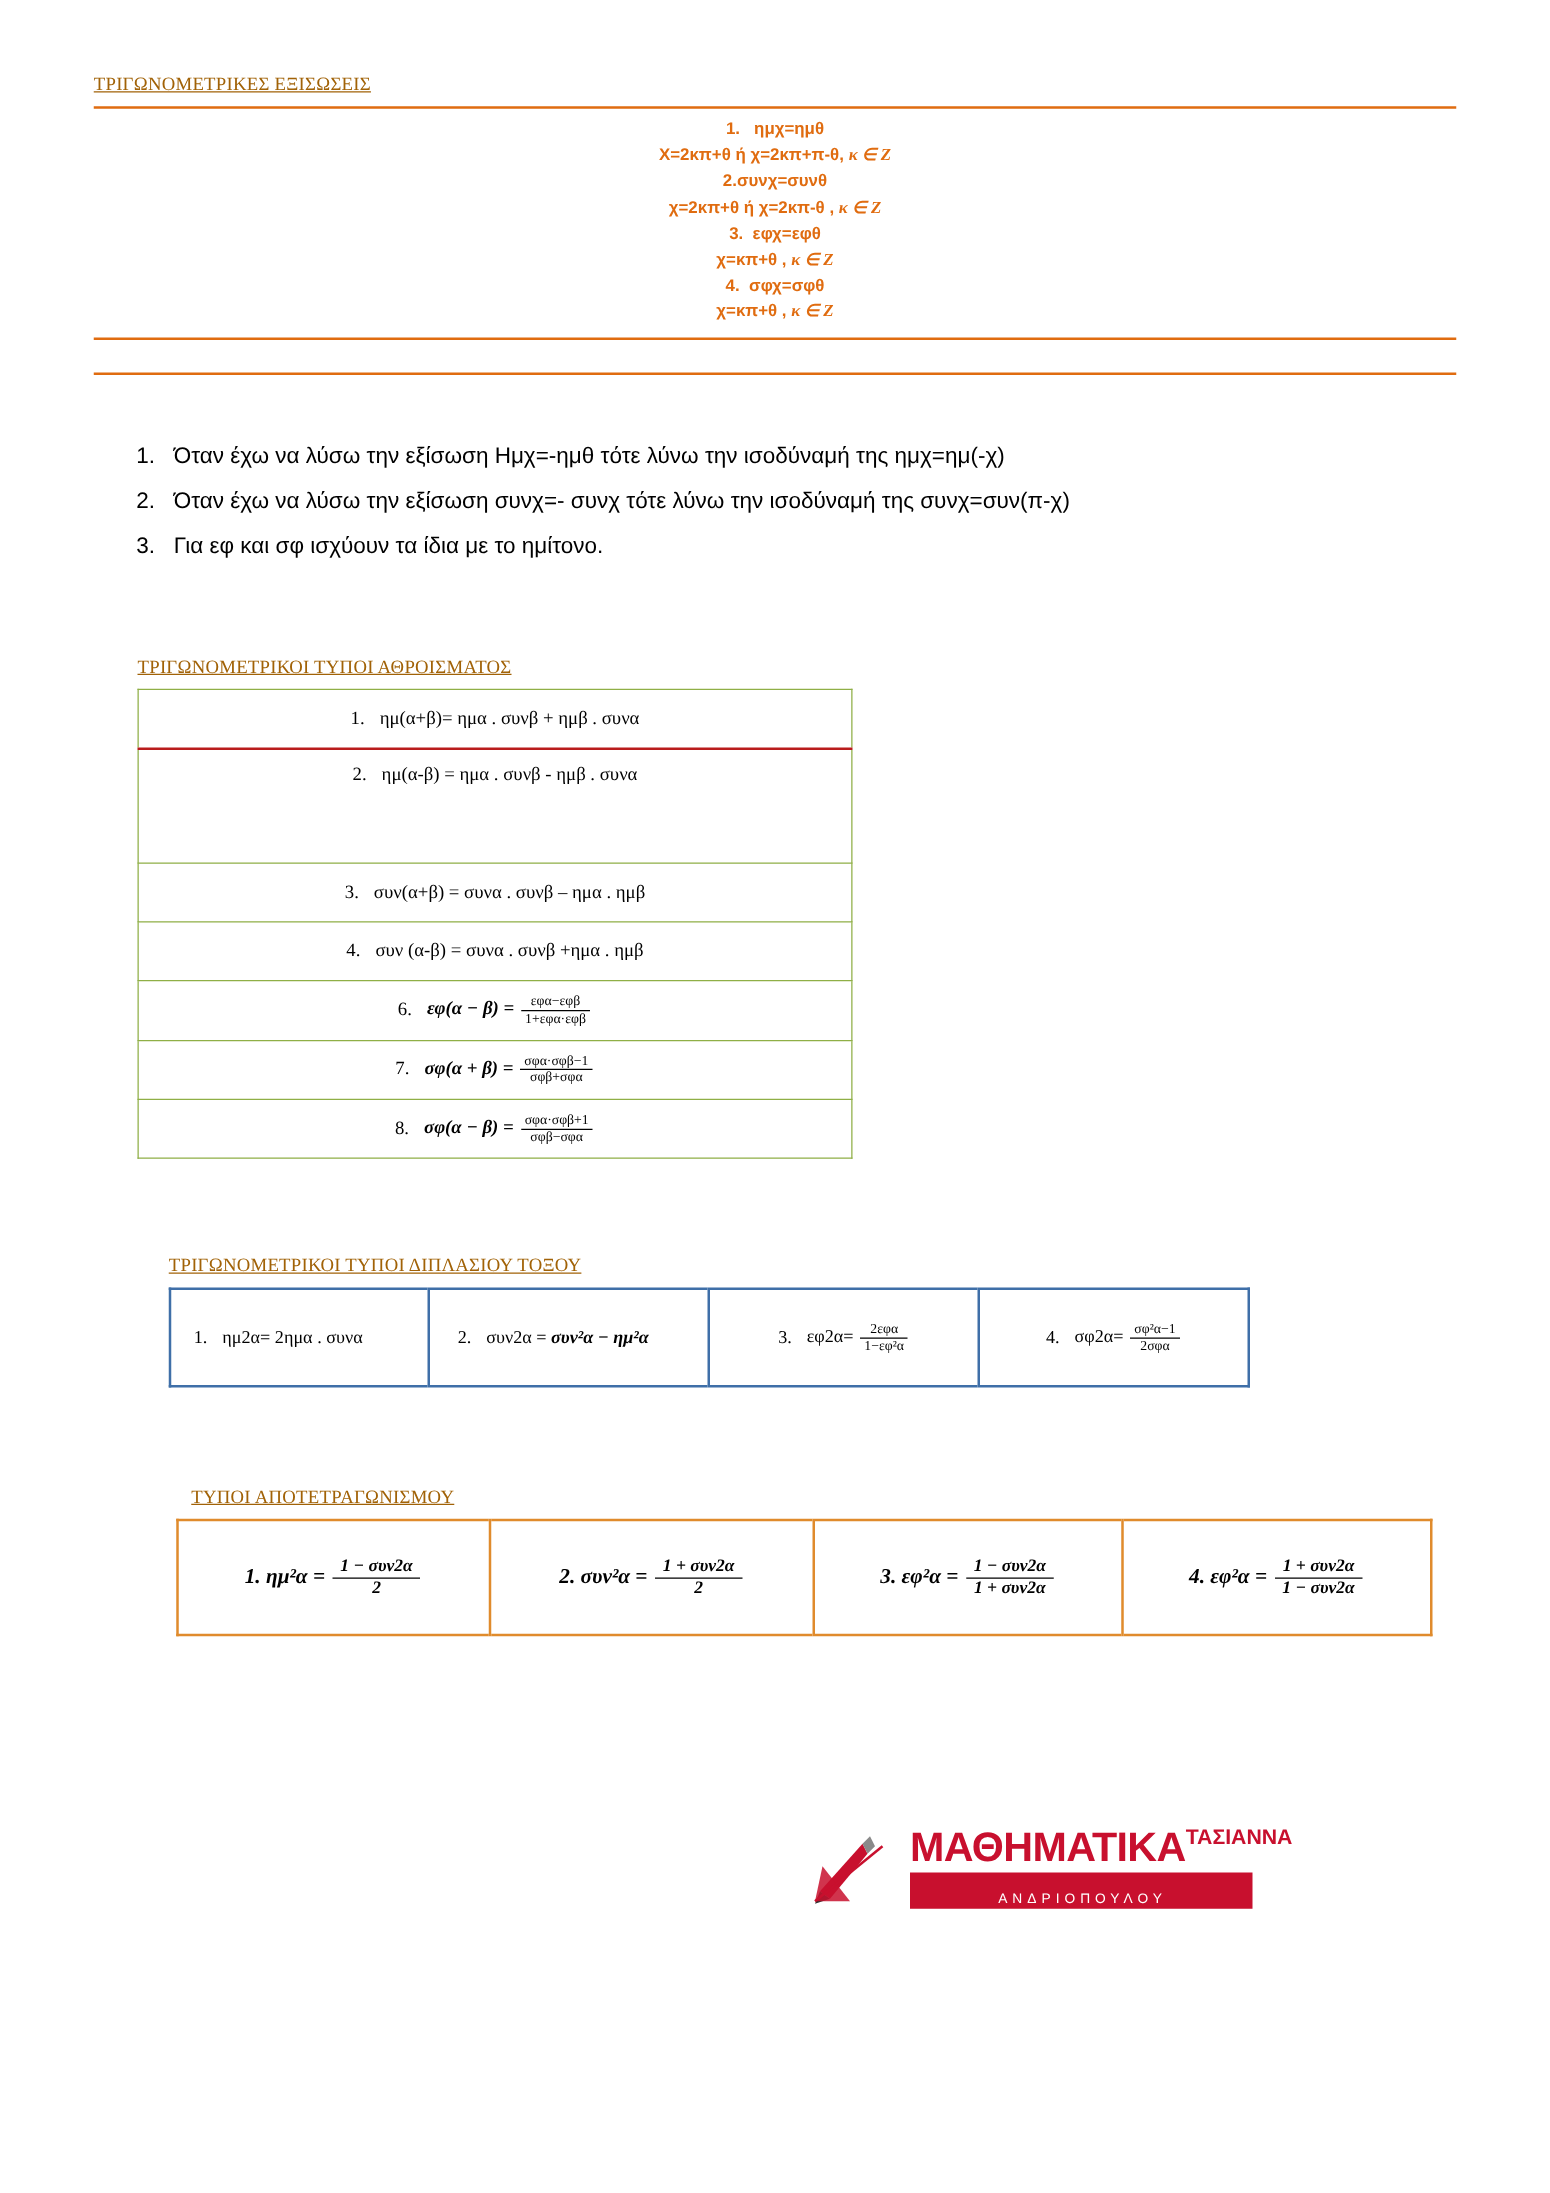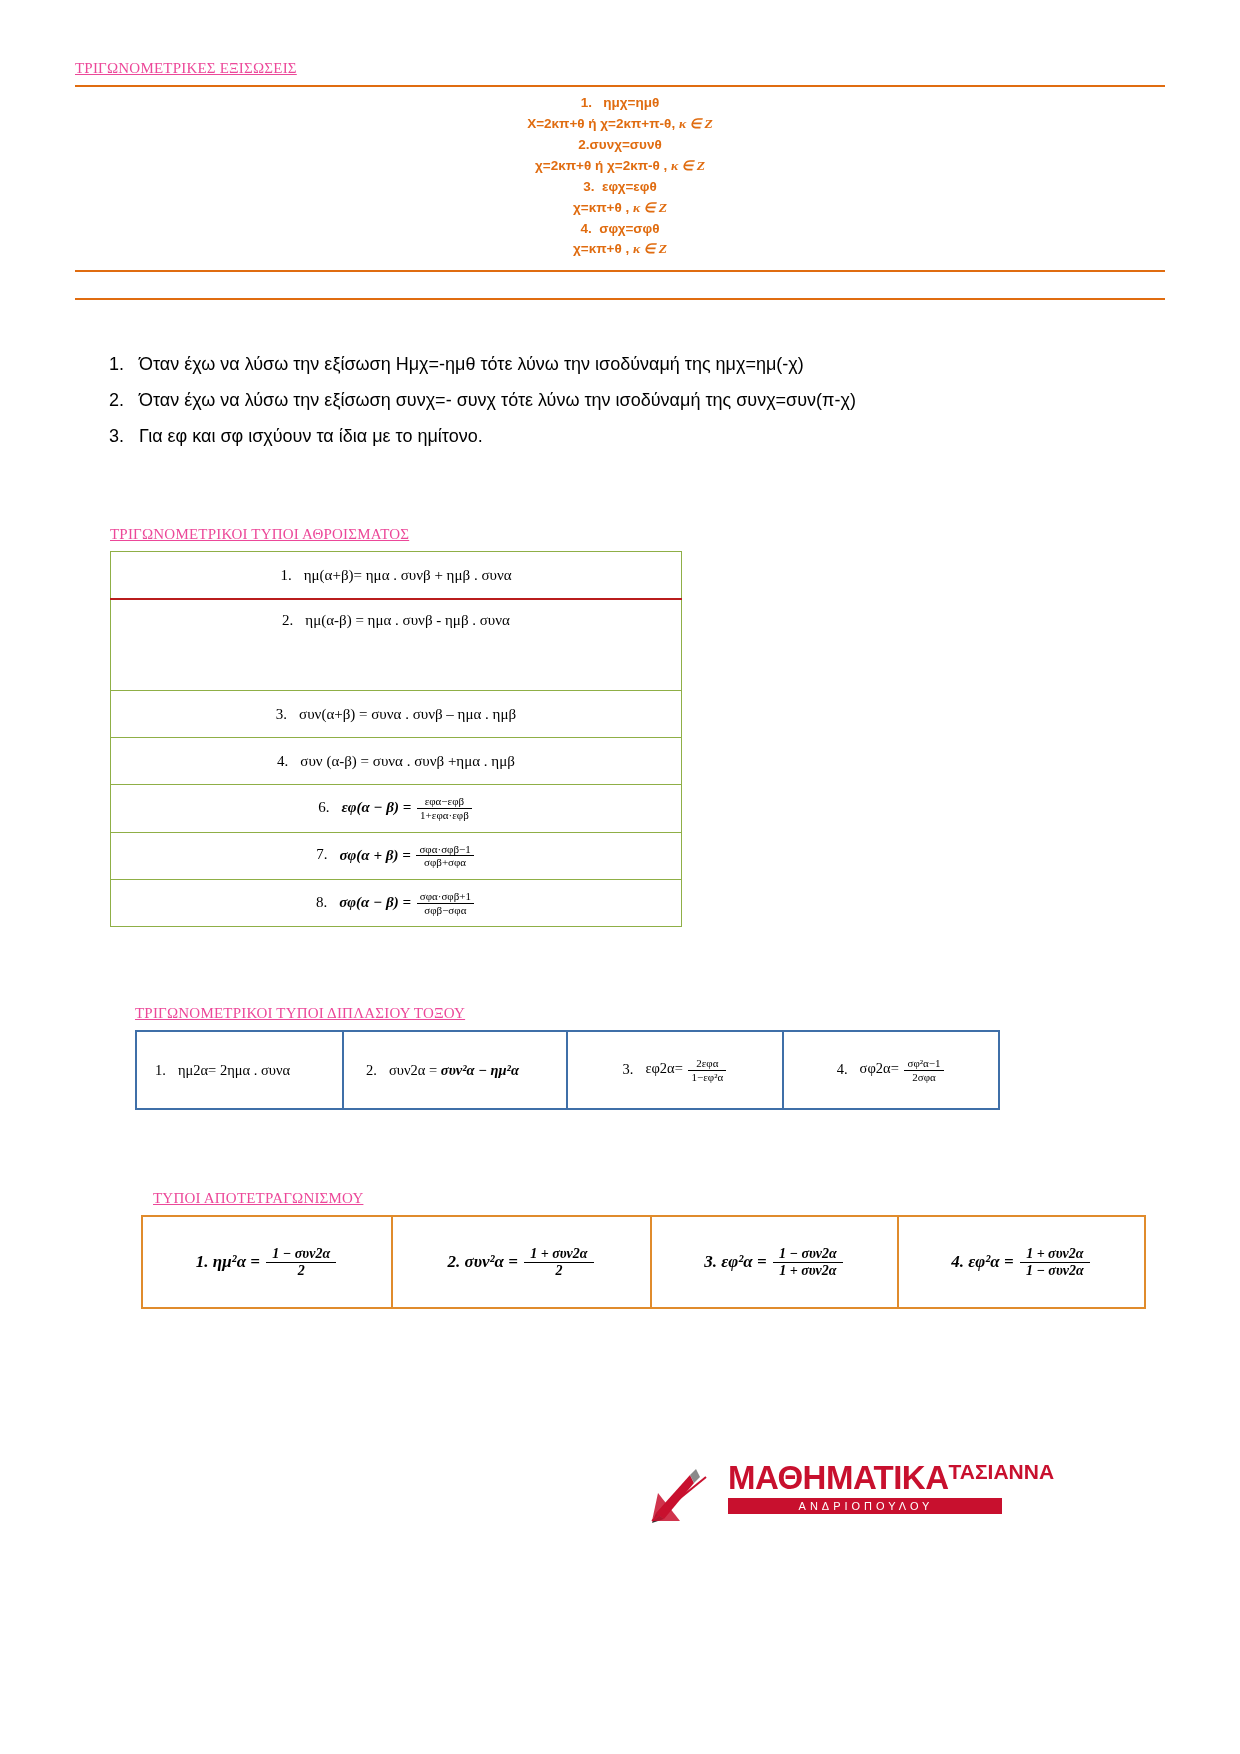--- a/index.html
+++ b/index.html
@@ -18,21 +18,21 @@
   .page {
     position: relative;
     width: 1240px;
     height: 1754px;
     box-sizing: border-box;
     padding: 60px 75px;
   }
 
   
   .sec-title {
-    color: #ec4899;
+    color: #a16207;
     font-size: 15px;
     text-decoration: underline;
     font-family: "Liberation Serif", serif;
     letter-spacing: 0.2px;
   }
   .sec-title.meth {
     color: #1f6fb5;
   }
 
   
@@ -178,34 +178,34 @@
   }
   .logo-main {
     font-family: "Liberation Sans", sans-serif;
     font-weight: bold;
     font-size: 33px;
     color: #c8102e;
     letter-spacing: -0.5px;
     line-height: 1;
   }
   .logo-sup {
-    font-size: 21px;
+    font-size: 17px;
     vertical-align: top;
     letter-spacing: 0;
     margin-top: 24px;
   }
   .logo-sub {
     margin-top: 4px;
     background: #c8102e;
     color: #fff;
     font-family: "Liberation Sans", sans-serif;
     font-size: 11px;
     letter-spacing: 4px;
     text-align: center;
-    padding: 2px 0 2px 2px;
+    padding: 15px 0 2px 2px;
     width: 272px;
   }
 </style>
 </head>
 <body>
 
 <div class="page">
 
   <div>
     <div class="sec-title">ΤΡΙΓΩΝΟΜΕΤΡΙΚΕΣ ΕΞΙΣΩΣΕΙΣ</div>

